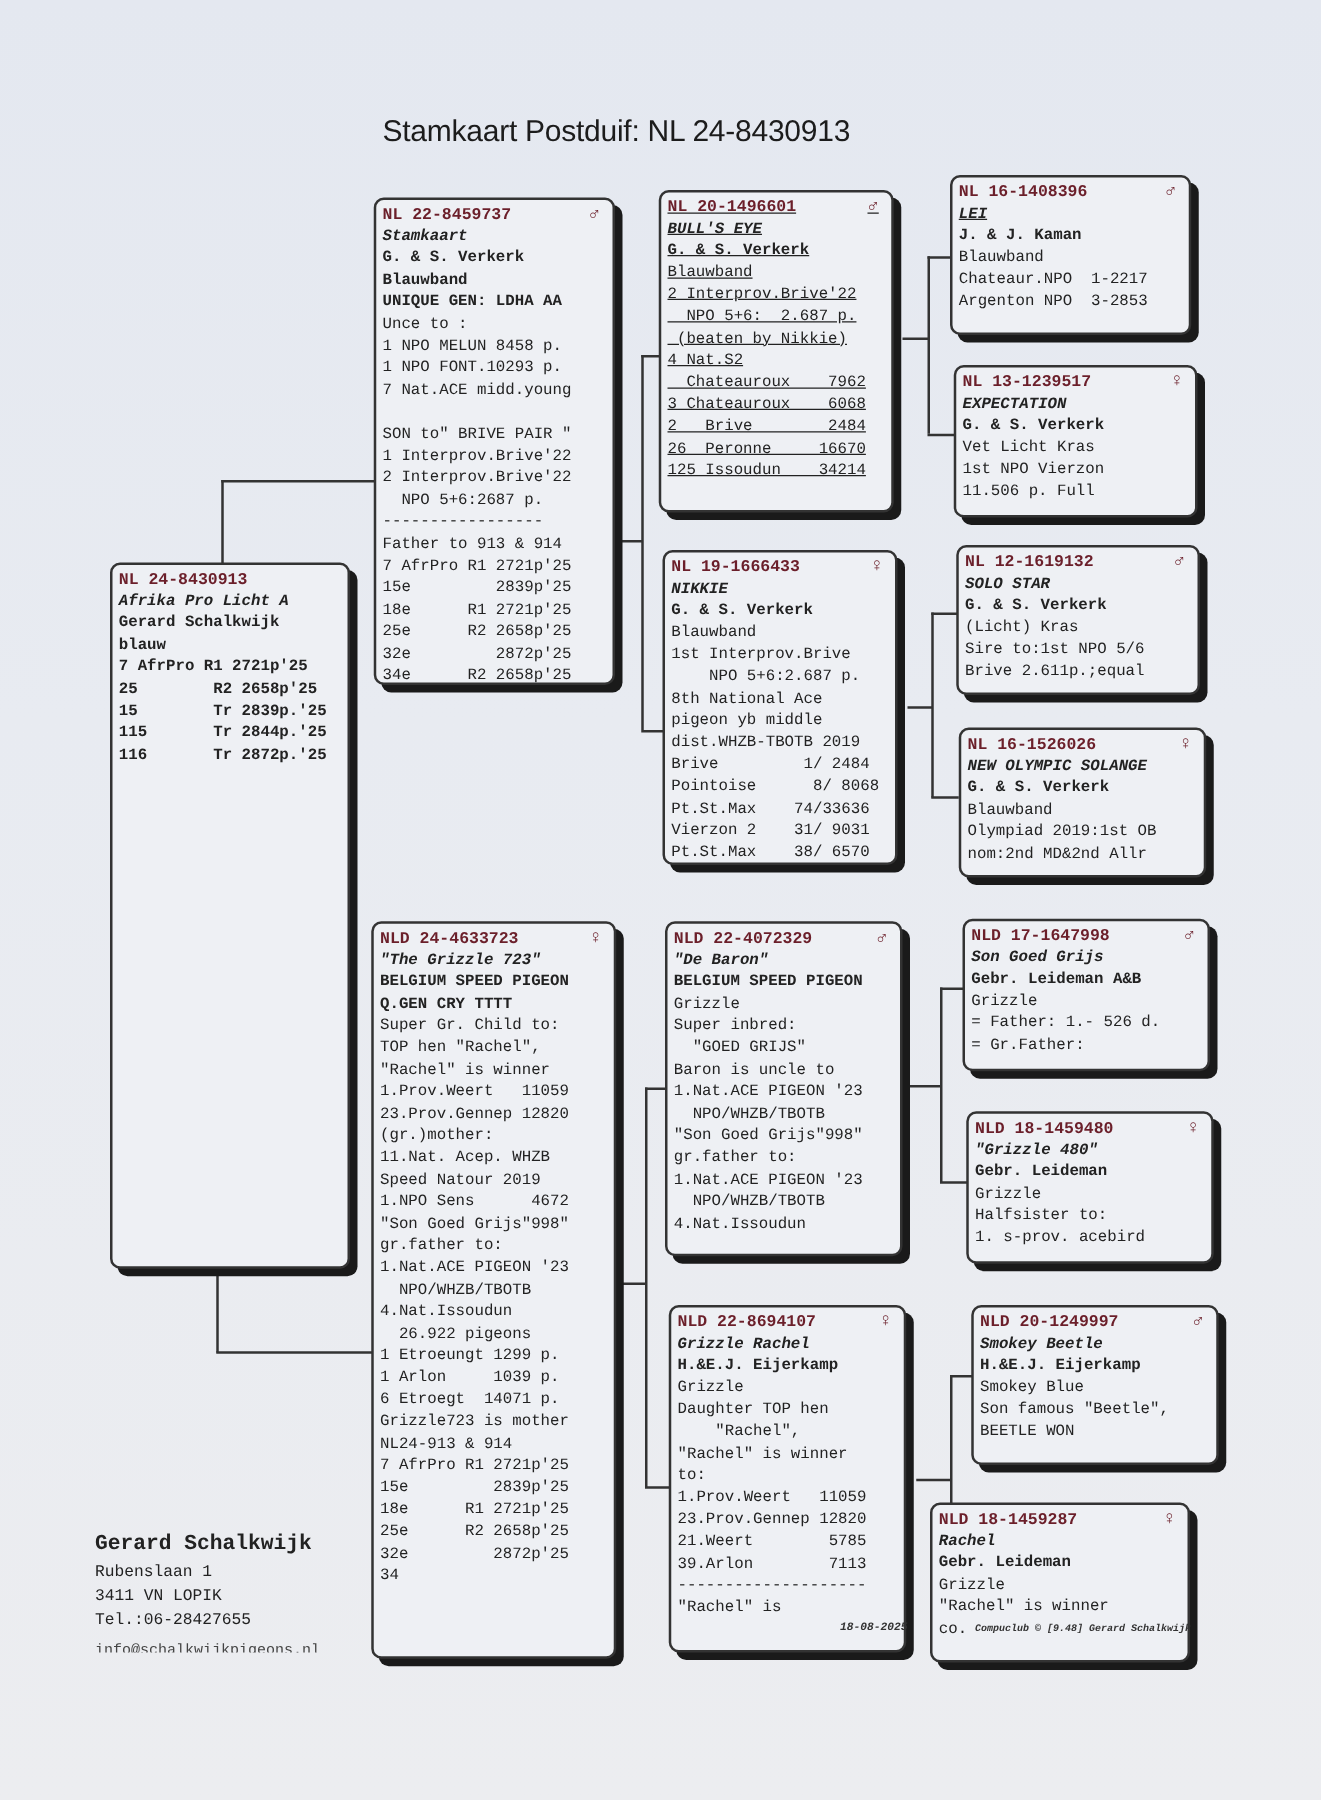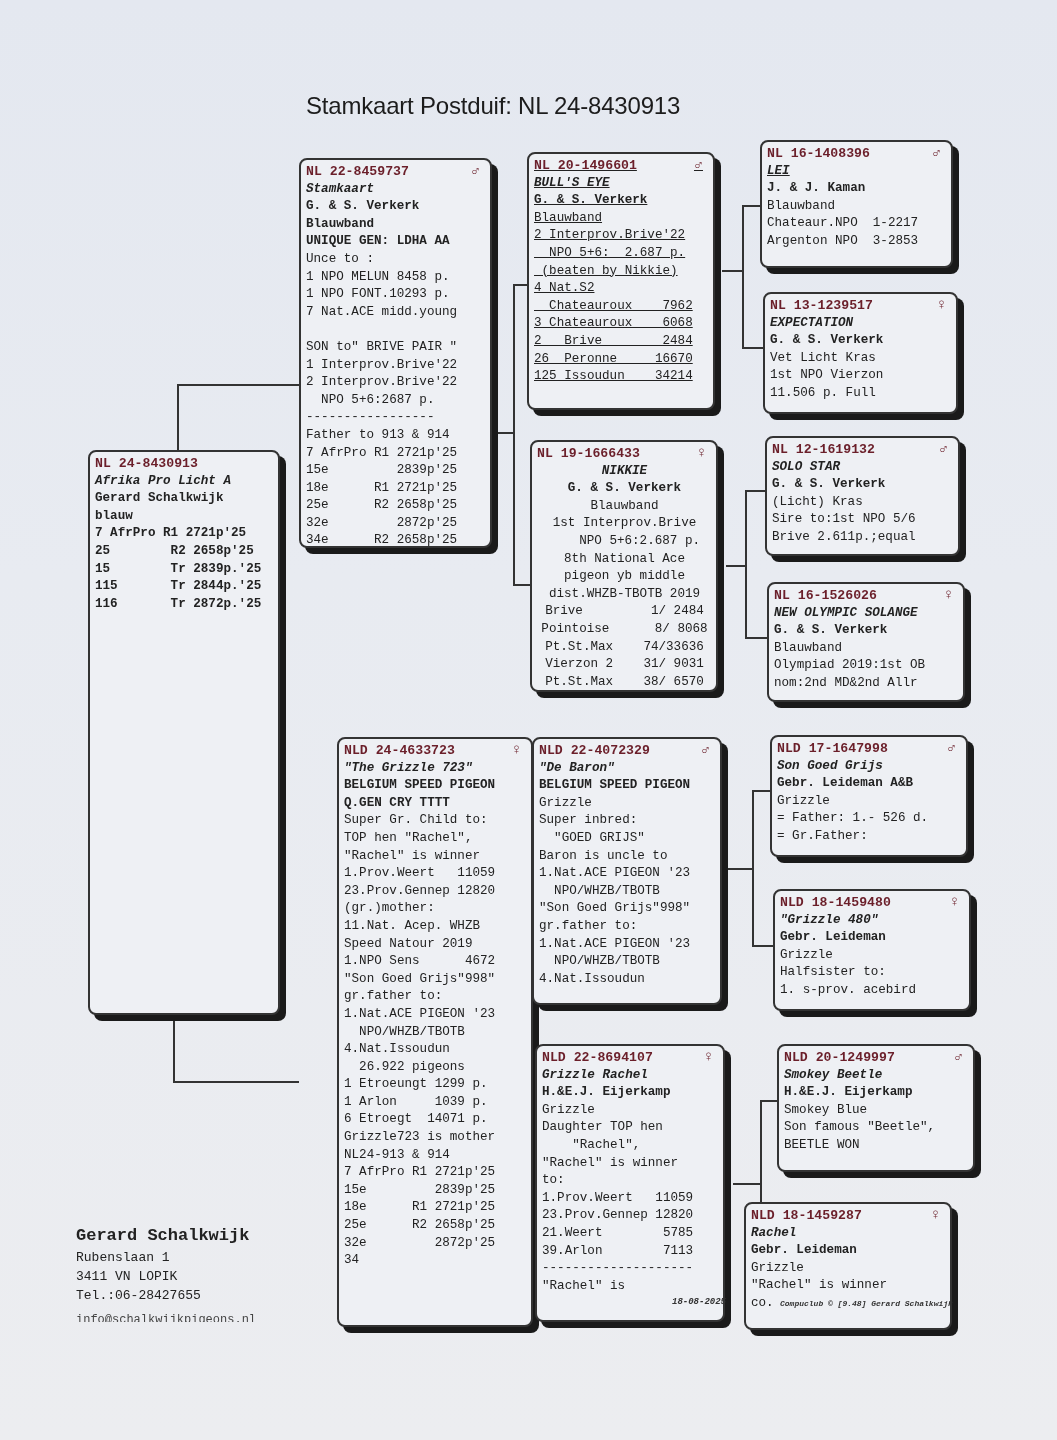--- a/index.html
+++ b/index.html
@@ -114,21 +114,21 @@
   <div class="line">32e         2872p'25</div>
   <div class="line">34e      R2 2658p'25</div>
   <div class="line">40e         2733p'25</div>
   <div class="line">50e         2872p'25</div>
   <div class="line">66e         2839p'25</div>
   <div class="line">66e         2895p'25</div>
   <div class="line">115         2844p'25</div>
   <div class="line">116         2872p'25</div>
 </div>
 
-<div class="card" style="left:297px;top:737px;width:196px;height:590px;margin-left:40px;">
+<div class="card" style="left:297px;top:737px;width:196px;height:590px;">
   <div class="head">
       <span>NLD 24-4633723</span>
       <span class="sex">♀</span>
     </div>
   <div class="name">"The Grizzle 723"</div>
   <div class="line b">BELGIUM SPEED PIGEON</div>
   <div class="line b">Q.GEN CRY TTTT</div>
   <div class="line">Super Gr. Child to:</div>
   <div class="line">TOP hen "Rachel",</div>
   <div class="line">"Rachel" is winner</div>
@@ -169,21 +169,21 @@
   <div class="line">  NPO 5+6:  2.687 p.</div>
   <div class="line"> (beaten by Nikkie)</div>
   <div class="line">4 Nat.S2</div>
   <div class="line">  Chateauroux    7962</div>
   <div class="line">3 Chateauroux    6068</div>
   <div class="line">2   Brive        2484</div>
   <div class="line">26  Peronne     16670</div>
   <div class="line">125 Issoudun    34214</div>
 </div>
 
-<div class="card" style="left:530px;top:440px;width:188px;height:252px;text-align:center;">
+<div class="card" style="left:530px;top:440px;width:188px;height:252px;">
   <div class="head">
       <span>NL   19-1666433</span>
       <span class="sex">♀</span>
     </div>
   <div class="name">NIKKIE</div>
   <div class="line b">G. &amp; S. Verkerk</div>
   <div class="line">Blauwband</div>
   <div class="line">1st Interprov.Brive</div>
   <div class="line">    NPO 5+6:2.687 p.</div>
   <div class="line">8th National Ace</div>

